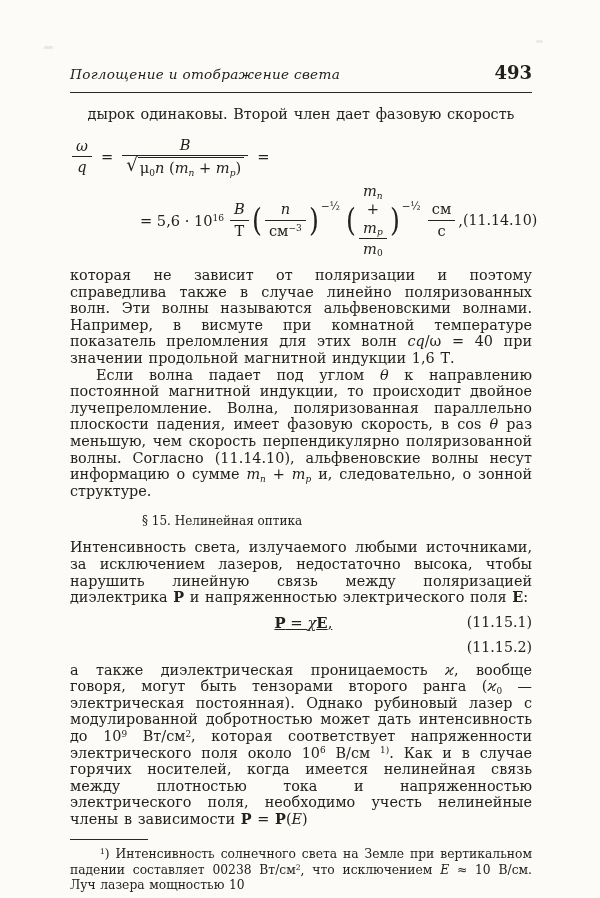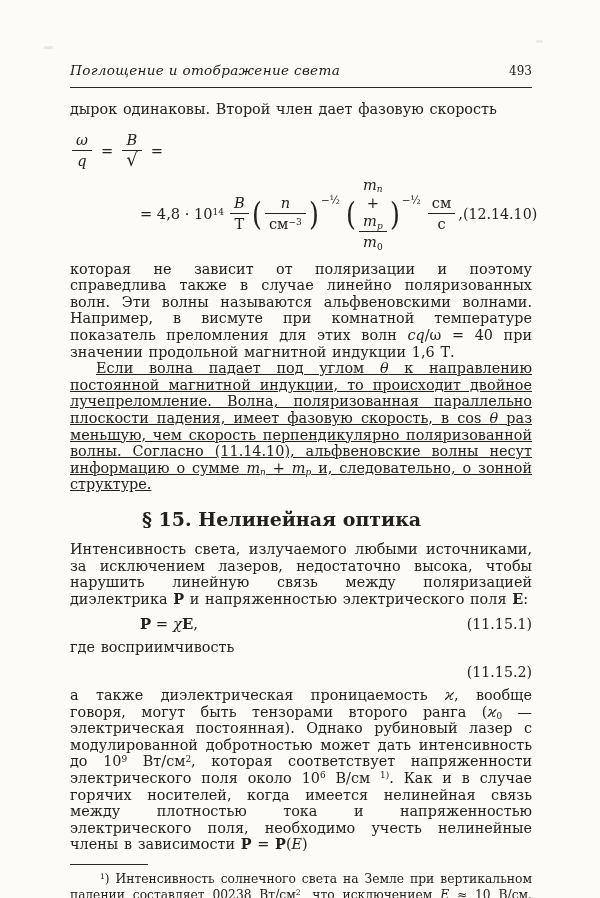--- a/index.html
+++ b/index.html
@@ -20,32 +20,32 @@
   .speck{position:absolute;background:#e2ded6;border-radius:2px;}
   .speck-1{left:44px;top:46px;width:9px;height:3px;opacity:.7;}
   .speck-2{left:536px;top:40px;width:7px;height:3px;opacity:.6;}
 
   .running-head{
     display:flex;justify-content:space-between;align-items:baseline;
     border-bottom:1.6px solid #2b2822;
     padding-bottom:9px;
   }
   .rh-title{font-style:italic;font-size:13.6px;letter-spacing:.3px;}
-  .rh-num{font-weight:normal;font-size:12px;}
+  .rh-num{font-weight:bold;font-size:18px;}
 
   .para{
     margin:0;
     font-size:14.4px;
     line-height:16.6px;
     text-align:justify;
     word-spacing:.08em;
   }
-  .intro{margin-top:13px;text-align:left;}
+  .intro{margin-top:13px;text-align:center;}
   .pgap{margin-top:9px;}
-  .indent{text-indent:26px;text-decoration:underline;}
+  .indent{text-indent:26px;}
   .pgap2{margin-top:5px;}
 
   .run-i{font-style:italic;}
   .run-b{font-weight:bold;}
   .run-sup{font-size:.62em;position:relative;top:-.5em;line-height:0;}
   .run-sub{font-size:.62em;position:relative;top:.3em;line-height:0;}
 
   .equation{font-size:14.6px;}
   .eq-row{display:flex;align-items:center;}
   .eq-row1{margin-top:13px;}
@@ -62,26 +62,26 @@
   .sqrt-body{border-top:1.3px solid #26231d;padding:1px 3px 0 2px;}
 
   .op{margin:0 7px;}
   .eq-prefix{margin-right:4px;white-space:nowrap;}
   .bigp{font-size:31px;font-weight:400;line-height:0;display:inline-block;transform:scaleX(.82);}
   .exp{font-size:10.5px;transform:translateY(-14px);margin:0 5px 0 1px;white-space:nowrap;}
   .comma{margin-left:1px;}
   .eqnum{margin-left:auto;font-size:14.2px;white-space:nowrap;}
 
   .section-heading{
-    font-size:19px;font-weight:bold;
+    font-size:12px;font-weight:normal;
     margin:15px 0 11px 72px;
   }
 
   .ceq{display:flex;align-items:center;font-size:14.8px;margin:8px 0 7px;}
-  .ceq .c{flex:1;text-align:left;margin-left:70px;white-space:nowrap;}
+  .ceq .c{flex:1;text-align:center;margin-left:70px;white-space:nowrap;text-decoration:underline;}
 
   .footnote-rule{
     width:78px;height:0;
     border-top:1.3px solid #2b2822;
     margin-top:11px;
   }
   .footnote{
     margin:7px 0 0;
     font-size:12.3px;
     line-height:15.9px;
@@ -108,26 +108,27 @@
     <div class="eq-row eq-row1">
       <span class="frac">
         <span class="num"><span class="run-i">ω</span></span>
         <span class="den"><span class="run-i">q</span></span>
       </span>
       <span class="op">=</span>
       <span class="frac">
         <span class="num"><span class="run-i">B</span></span>
         <span class="den den-sqrt">
           <span class="rad">√</span>
+          <span class="sqrt-body"><span>μ</span><span class="run-sub">0</span><span class="run-i">n</span><span> (</span><span class="run-i">m</span><span class="run-sub run-i">n</span><span> + </span><span class="run-i">m</span><span class="run-sub run-i">p</span><span>)</span></span>
         </span>
       </span>
       <span class="op">=</span>
     </div>
     <div class="eq-row eq-row2">
-      <span class="eq-prefix"><span>= 4,8 · 10</span><span class="run-sup">14</span></span>
+      <span class="eq-prefix"><span>= 5,6 · 10</span><span class="run-sup">16</span></span>
       <span class="frac">
         <span class="num"><span class="run-i">B</span></span>
         <span class="den"><span>Т</span></span>
       </span>
       <span class="bigp">(</span>
       <span class="frac">
         <span class="num"><span class="run-i">n</span></span>
         <span class="den"><span>см</span><span class="run-sup">−3</span></span>
       </span>
       <span class="bigp">)</span>
@@ -137,37 +138,36 @@
         <span class="num"><span class="run-i">m</span><span class="run-sub run-i">n</span><span> + </span><span class="run-i">m</span><span class="run-sub run-i">p</span></span>
         <span class="den"><span class="run-i">m</span><span class="run-sub">0</span></span>
       </span>
       <span class="bigp">)</span>
       <span class="exp">−½</span>
       <span class="frac">
         <span class="num"><span>см</span></span>
         <span class="den"><span>с</span></span>
       </span>
       <span class="comma">,</span>
-      <span class="eqnum">(12.14.10)</span>
+      <span class="eqnum">(11.14.10)</span>
     </div>
   </div>
 
   <p class="para pgap"><span>которая не зависит от поляризации и поэтому справедлива также в случае линейно поляризованных волн. Эти волны называются альфвеновскими волнами. Например, в висмуте при комнатной температуре показатель преломления для этих волн </span><span class="run-i">cq</span><span>/ω = 40 при значении продольной магнитной индукции 1,6 Т.</span></p>
   <p class="para indent"><span>Если волна падает под углом </span><span class="run-i">θ</span><span> к направлению постоянной магнитной индукции, то происходит двойное лучепреломление. Волна, поляризованная параллельно плоскости падения, имеет фазовую скорость, в cos </span><span class="run-i">θ</span><span> раз меньшую, чем скорость перпендикулярно поляризованной волны. Согласно (11.14.10), альфвеновские волны несут информацию о сумме </span><span class="run-i">m</span><span class="run-sub run-i">n</span><span> + </span><span class="run-i">m</span><span class="run-sub run-i">p</span><span> и, следовательно, о зонной структуре.</span></p>
 
   <h2 class="section-heading">§ 15. Нелинейная оптика</h2>
 
   <p class="para"><span>Интенсивность света, излучаемого любыми источниками, за исключением лазеров, недостаточно высока, чтобы нарушить линейную связь между поляризацией диэлектрика </span><span class="run-b">P</span><span> и напряженностью электрического поля </span><span class="run-b">E</span><span>:</span></p>
 
   <div class="ceq">
     <span class="c"><span class="run-b">P</span><span> = </span><span class="run-i">χ</span><span class="run-b">E</span><span>,</span></span>
     <span class="eqnum">(11.15.1)</span>
   </div>
 
-  <p class="para"><span>где восприимчивость</span></p>
 
   <div class="ceq">
     <span class="eqnum">(11.15.2)</span>
   </div>
 
   <p class="para pgap2"><span>а также диэлектрическая проницаемость </span><span class="run-i">ϰ</span><span>, вообще говоря, могут быть тензорами второго ранга (</span><span class="run-i">ϰ</span><span class="run-sub">0</span><span> — электрическая постоянная). Однако рубиновый лазер с модулированной добротностью может дать интенсивность до 10</span><span class="run-sup">9</span><span> Вт/см</span><span class="run-sup">2</span><span>, которая соответствует напряженности электрического поля около 10</span><span class="run-sup">6</span><span> В/см </span><span class="run-sup">1)</span><span>. Как и в случае горячих носителей, когда имеется нелинейная связь между плотностью тока и напряженностью электрического поля, необходимо учесть нелинейные члены в зависимости </span><span class="run-b">P</span><span> = </span><span class="run-b">P</span><span>(</span><span class="run-i">E</span><span>)</span></p>
 
   <div class="footnote-rule"></div>
   <p class="footnote"><span class="run-sup">1</span><span>) Интенсивность солнечного света на Земле при вертикальном падении составляет 00238 Вт/см</span><span class="run-sup">2</span><span>, что исключением </span><span class="run-i">E</span><span> ≈ 10 В/см. Луч лазера мощностью 10</span></p>
 </div>

